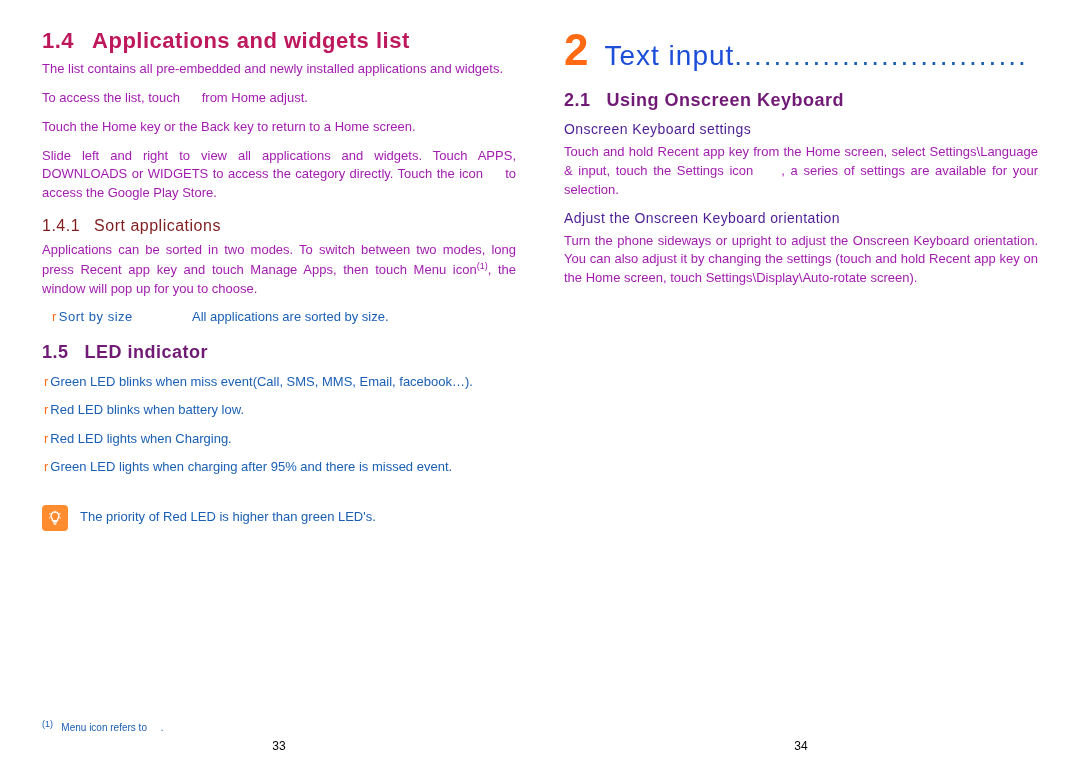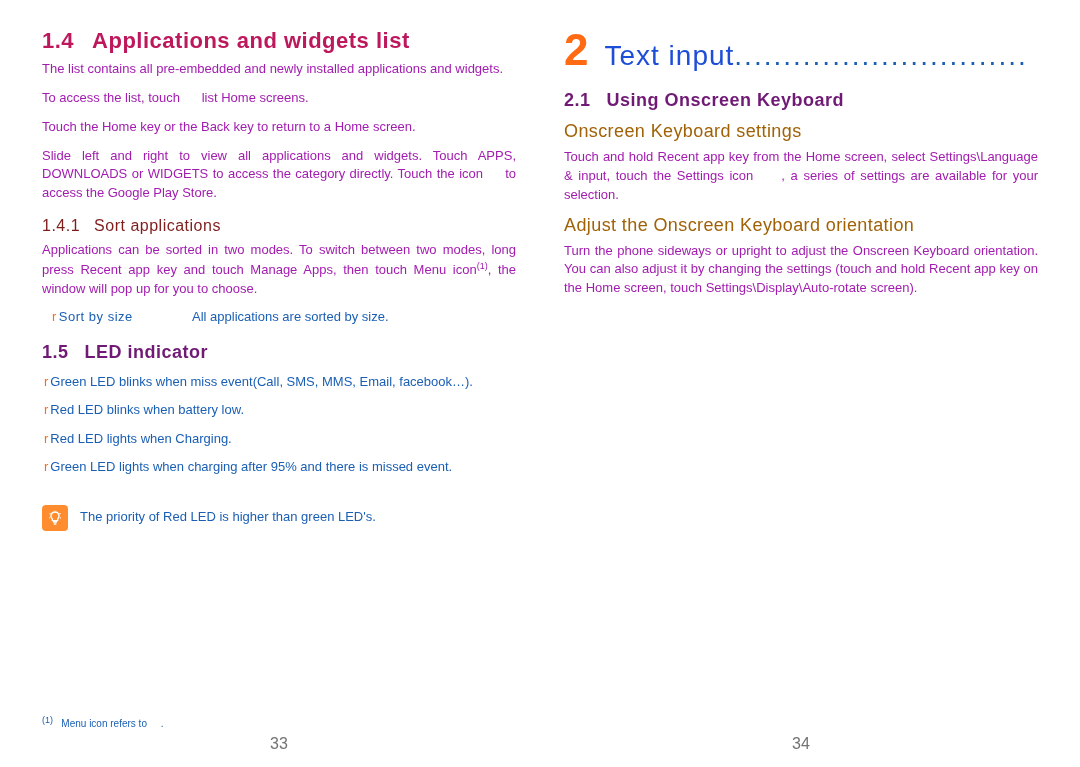--- a/index.html
+++ b/index.html
@@ -112,27 +112,27 @@
   }
   .note-text { font-size: 13px; padding-top: 4px; }
   .footnote {
     font-size: 10px;
     color: #1a5fb4;
     margin-top: auto;
   }
   .footnote sup { font-size: 9px; }
   .pagenum {
     text-align: center;
-    font-size: 16px;
-    color: #737373;
+    font-size: 12px;
+    color: #000000;
     padding-top: 6px;
   }
   .subh {
-    font-size: 18px;
-    color: #a16207;
+    font-size: 14px;
+    color: #4c1d95;
     margin: 10px 0 6px 0;
     letter-spacing: 0.4px;
   }
   sup { font-size: 9px; vertical-align: super; }
   .kw { letter-spacing: 0.5px; }
 </style>
 </head>
 <body>
 
 <div class="col">
@@ -140,21 +140,21 @@
 
     <div class="h2">
       <span class="num">1.4</span><span>Applications and widgets list</span>
     </div>
 
     <p class="body justify">The list contains all pre-embedded and newly installed applications and widgets.</p>
 
     <p class="body">
       <span>To access the list, touch </span>
       <span>&nbsp;&nbsp;&nbsp;&nbsp;</span>
-      <span> list Home screens.</span>
+      <span> from Home adjust.</span>
     </p>
 
     <p class="body">Touch the Home key or the Back key to return to a Home screen.</p>
 
     <p class="body justify">Slide left and right to view all applications and widgets. Touch APPS, DOWNLOADS or WIDGETS to access the category directly. Touch the icon &nbsp;&nbsp;&nbsp; to access the Google Play Store.</p>
 
     <div class="h3">
       <span class="num">1.4.1</span><span>Sort applications</span>
     </div>
 

